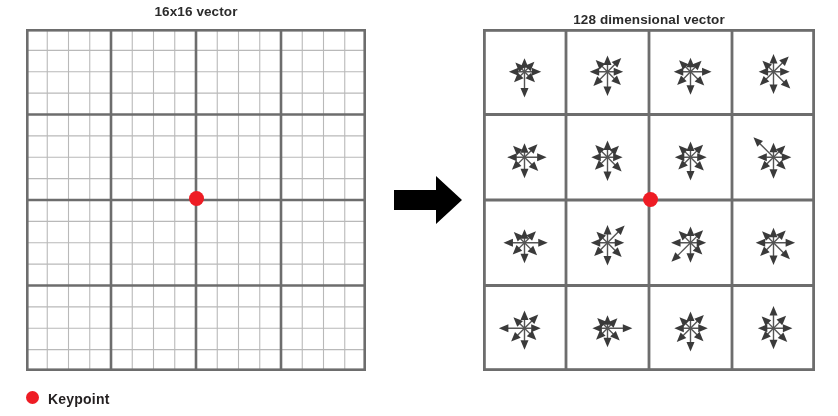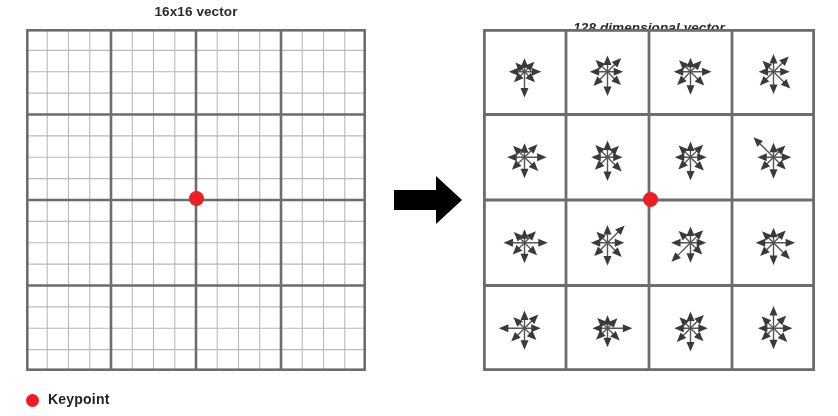--- a/index.html
+++ b/index.html
@@ -11,21 +11,21 @@
   .panel-title{
     position:absolute;
     font-size:13.5px;
     font-weight:bold;
     letter-spacing:.1px;
     color:#2b2b2b;
     white-space:nowrap;
     text-align:center;
   }
   #left-title{ left:26px; top:4px; width:340px; }
-  #right-title{ left:483px; top:20px; width:332px;font-style:italic; }
+  #right-title{ left:483px; top:12px; width:332px; }
 
   
   #window-grid{
     position:absolute;left:26px;top:29px;width:340px;height:342px;
     background:#fff;
   }
   #window-grid svg{display:block;}
 
   
   #transform-arrow{
@@ -41,21 +41,21 @@
 
   
   .keypoint-dot{
     position:absolute;border-radius:50%;
   }
   #keypoint-left{ left:189px; top:191px; width:15px; height:15px; }
   #keypoint-right{ left:643px; top:192px; width:15px; height:15px; }
 
   
   #legend{
-    position:absolute;left:26px;top:391px;display:flex;align-items:flex-end;gap:9px;
+    position:absolute;left:26px;top:391px;display:flex;align-items:flex-start;gap:9px;
   }
   #legend-swatch{ width:13px;height:13px;border-radius:50%; }
   #legend-label{ font-size:14px;font-weight:bold;color:#231f20;letter-spacing:.2px; }
 </style>
 </head>
 <body>
 
 <div class="panel-title" id="left-title">16x16 vector</div>
 
 <div id="window-grid">

